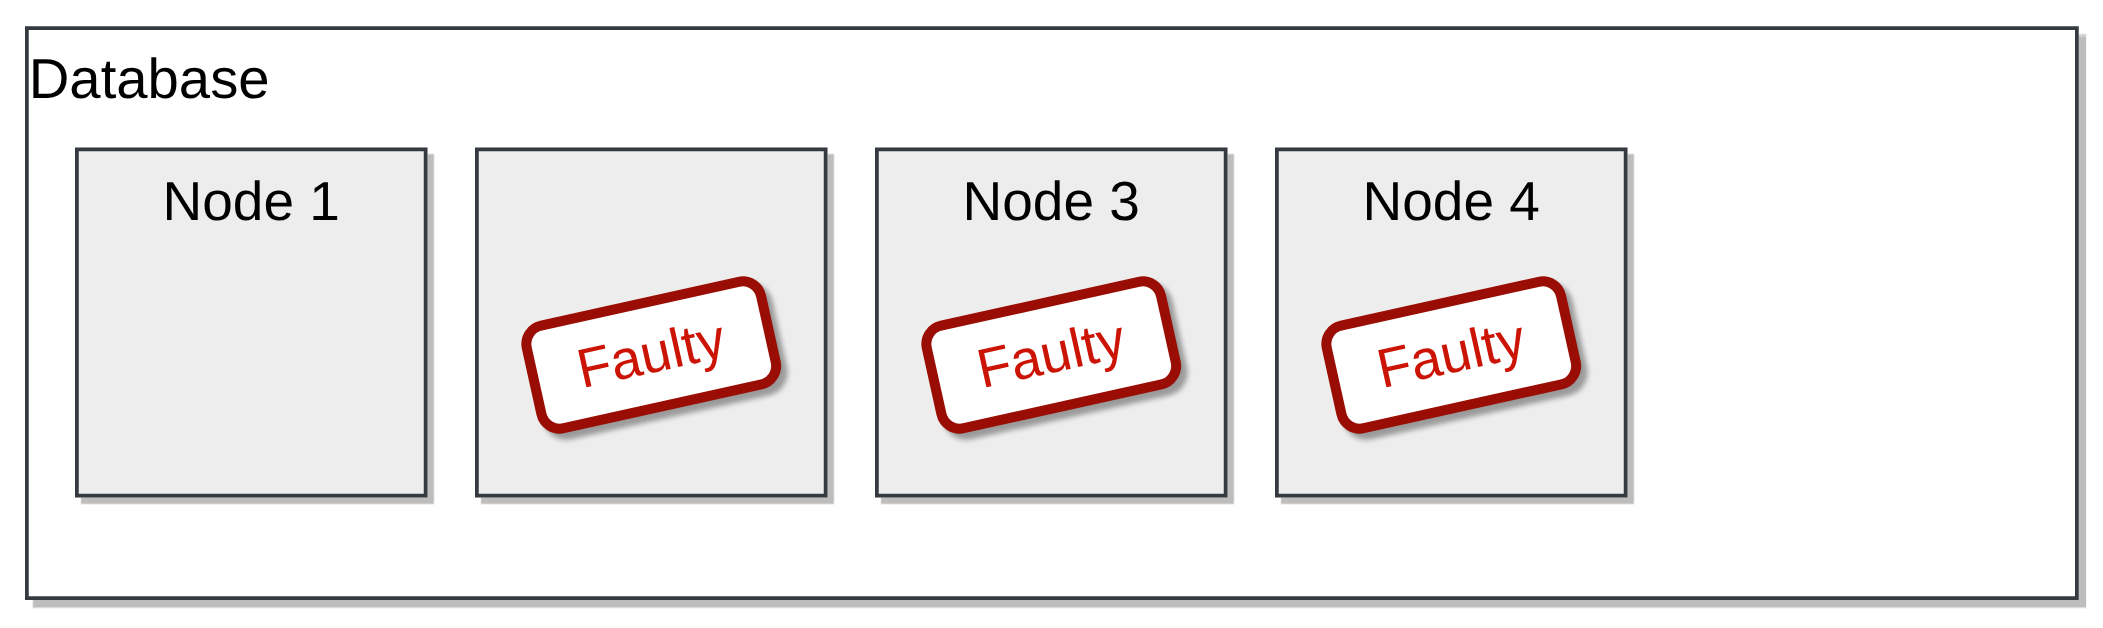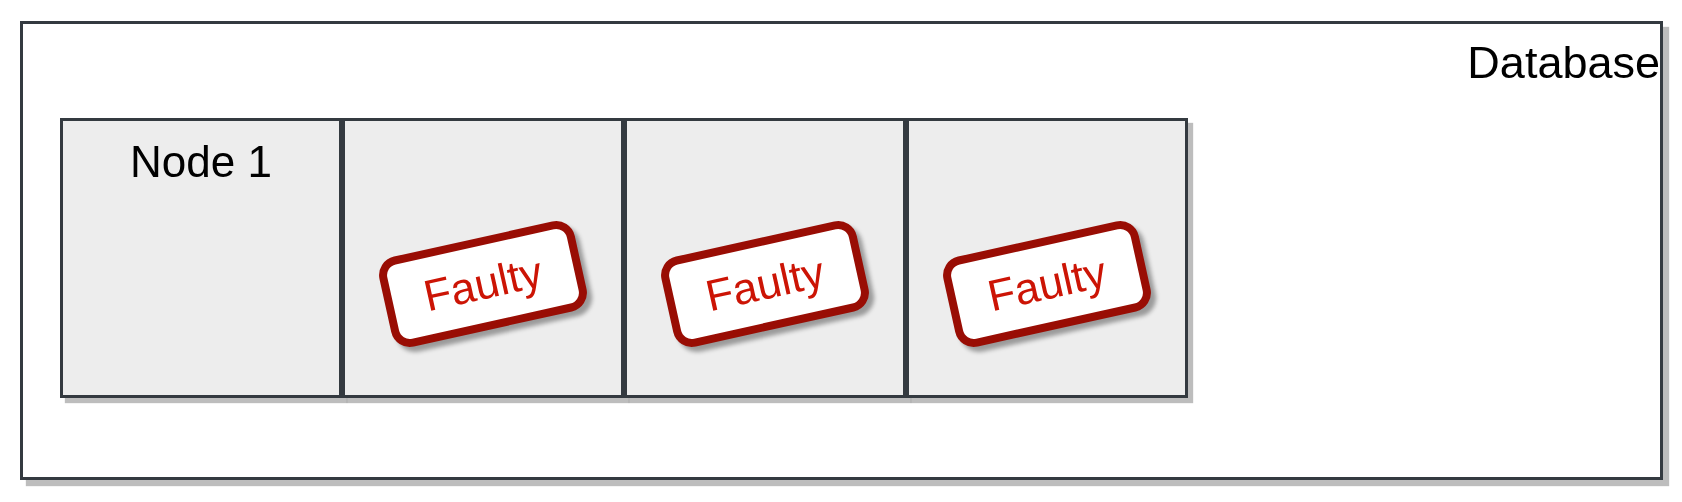--- a/index.html
+++ b/index.html
@@ -26,31 +26,32 @@
     height: 459px;
     background: #ffffff;
     border: 3px solid #343a40;
     box-shadow: 6px 6px 1px rgba(0, 0, 0, 0.26);
   }
   .outer-title {
     position: absolute;
     top: 12px;
     left: 0;
     width: 100%;
-    text-align: right;
+    text-align: left;
     font-size: 45px;
     line-height: 1.2;
     color: #000000;
     white-space: nowrap;
   }
   .nodes-row {
     position: absolute;
     left: 37px;
     top: 94px;
     display: flex;
+    gap: 38px;
   }
   .node-box {
     position: relative;
     width: 282px;
     height: 280px;
     background: #ededed;
     border: 3px solid #343a40;
     box-shadow: 5px 5px 1px rgba(0, 0, 0, 0.26);
   }
   .node-label {
@@ -96,23 +97,25 @@
 
       <div class="node-box">
         <div class="node-label">Node 1</div>
       </div>
 
       <div class="node-box">
         <div class="faulty-stamp">Faulty</div>
       </div>
 
       <div class="node-box">
+        <div class="node-label">Node 3</div>
         <div class="faulty-stamp">Faulty</div>
       </div>
 
       <div class="node-box">
+        <div class="node-label">Node 4</div>
         <div class="faulty-stamp">Faulty</div>
       </div>
 
 
     </div>
   </div>
 </div>
 
 </body></html>

